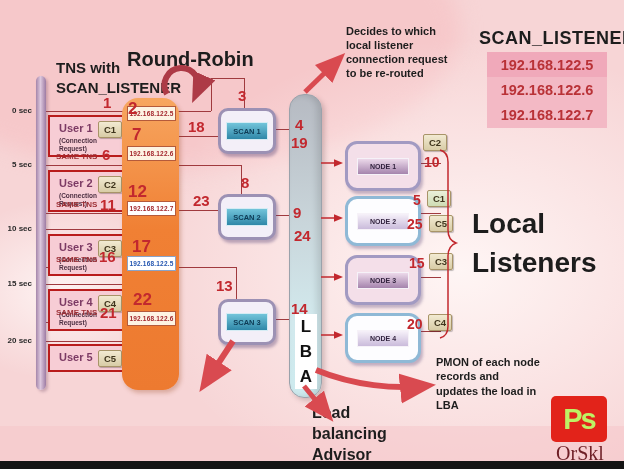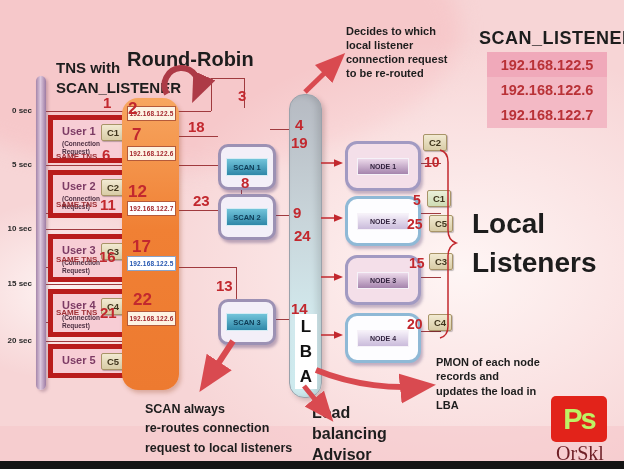--- a/index.html
+++ b/index.html
@@ -24,21 +24,21 @@
   .num{position:absolute;color:#c2282e;font-weight:bold;font-size:15px;z-index:4;line-height:1;}
   .num.big{font-size:17px;}
   .num.sm{font-size:14px;}
 
   
   .tbar{position:absolute;left:36px;top:76px;width:10px;height:314px;border-radius:5px;z-index:2;
         background:linear-gradient(90deg,#a586aa,#dcc7dd 45%,#9d7ba3);box-shadow:2px 2px 3px rgba(120,80,110,.35);}
   .tick{position:absolute;font-size:8px;font-weight:600;color:#2a2a2a;z-index:3;width:26px;text-align:right;}
 
   
-  .user{position:absolute;left:48px;width:76px;background:#f7cdd5;border:5px solid #b91c1c;z-index:2;}
+  .user{position:absolute;left:48px;width:76px;background:#f7cdd5;border:2px solid #b91c1c;z-index:2;}
   .user .uname{position:absolute;left:9px;top:5px;font-size:11px;font-weight:bold;color:#7c3a64;}
   .user .unote{position:absolute;left:9px;top:20px;width:58px;font-size:6.5px;font-weight:600;color:#4d2f42;line-height:1.25;}
   .cbadge{position:absolute;display:flex;align-items:center;justify-content:center;width:22px;height:15px;
           background:linear-gradient(#f2ead2,#d8cca6);border:1px solid #a89468;border-radius:2px;
           font-size:9.5px;font-weight:bold;color:#3f351d;box-shadow:1px 1px 1px rgba(0,0,0,.25);z-index:4;}
   .cbadge.green{background:linear-gradient(#eaf0da,#cfdcb4);}
   .sametns{position:absolute;left:56px;font-size:8px;font-weight:bold;color:#9e2f35;z-index:3;}
 
   
   .dns{position:absolute;left:122px;top:98px;width:57px;height:292px;border-radius:16px;z-index:2;
@@ -143,21 +143,21 @@
     <span class="cbadge" style="right:4px;top:4px;">C5</span>
   </div>
 
   <div class="dns"></div>
   <div class="ipbox" style="top:106px;">192.168.122.5</div>
   <div class="ipbox" style="top:146px;">192.168.122.6</div>
   <div class="ipbox white" style="top:201px;">192.168.122.7</div>
   <div class="ipbox blue" style="top:256px;">192.168.122.5</div>
   <div class="ipbox" style="top:311px;">192.168.122.6</div>
 
-  <div class="scan" style="top:108px;margin-top:36px;">
+  <div class="scan" style="top:108px;">
     <div class="scanlbl">SCAN 1</div>
   </div>
   <div class="scan" style="top:194px;">
     <div class="scanlbl">SCAN 2</div>
   </div>
   <div class="scan" style="top:299px;">
     <div class="scanlbl">SCAN 3</div>
   </div>
 
   <div class="lba"></div>
@@ -190,25 +190,20 @@
   <div class="sl-box">
     <div class="sl-row first">192.168.122.5</div>
     <div class="sl-row">192.168.122.6</div>
     <div class="sl-row">192.168.122.7</div>
   </div>
 
   <div class="txt" style="left:346px;top:24px;width:104px;font-size:11px;font-weight:600;line-height:1.28;">Decides to which local listener connection request to be re-routed</div>
   <div class="txt" style="left:472px;top:204px;width:115px;font-size:28px;font-weight:600;line-height:1.4;">Local Listeners</div>
   <div class="txt" style="left:436px;top:355px;width:108px;font-size:11px;font-weight:600;line-height:1.3;">PMON of each node records and updates the load in LBA</div>
   <div class="txt" style="left:312px;top:403px;width:115px;font-size:16px;font-weight:600;line-height:1.3;">Load balancing Advisor</div>
-  <div class="txt" style="left:145px;top:400px;font-size:12.5px;font-weight:600;line-height:1.55;">
-    <div>SCAN always</div>
-    <div>re-routes connection</div>
-    <div>request to local listeners</div>
-  </div>
 
   <div class="hl" style="left:46px;top:111px;width:76px;"></div>
   <div class="hl" style="left:178px;top:111px;width:33px;"></div>
   <div class="vl" style="left:211px;top:78px;height:33px;"></div>
   <div class="hl" style="left:211px;top:78px;width:33px;"></div>
   <div class="vl" style="left:244px;top:78px;height:30px;"></div>
   <div class="hl" style="left:152px;top:136px;width:66px;"></div>
   <div class="hl" style="left:46px;top:165px;width:76px;"></div>
   <div class="hl" style="left:178px;top:165px;width:63px;"></div>
   <div class="vl" style="left:241px;top:165px;height:29px;"></div>

